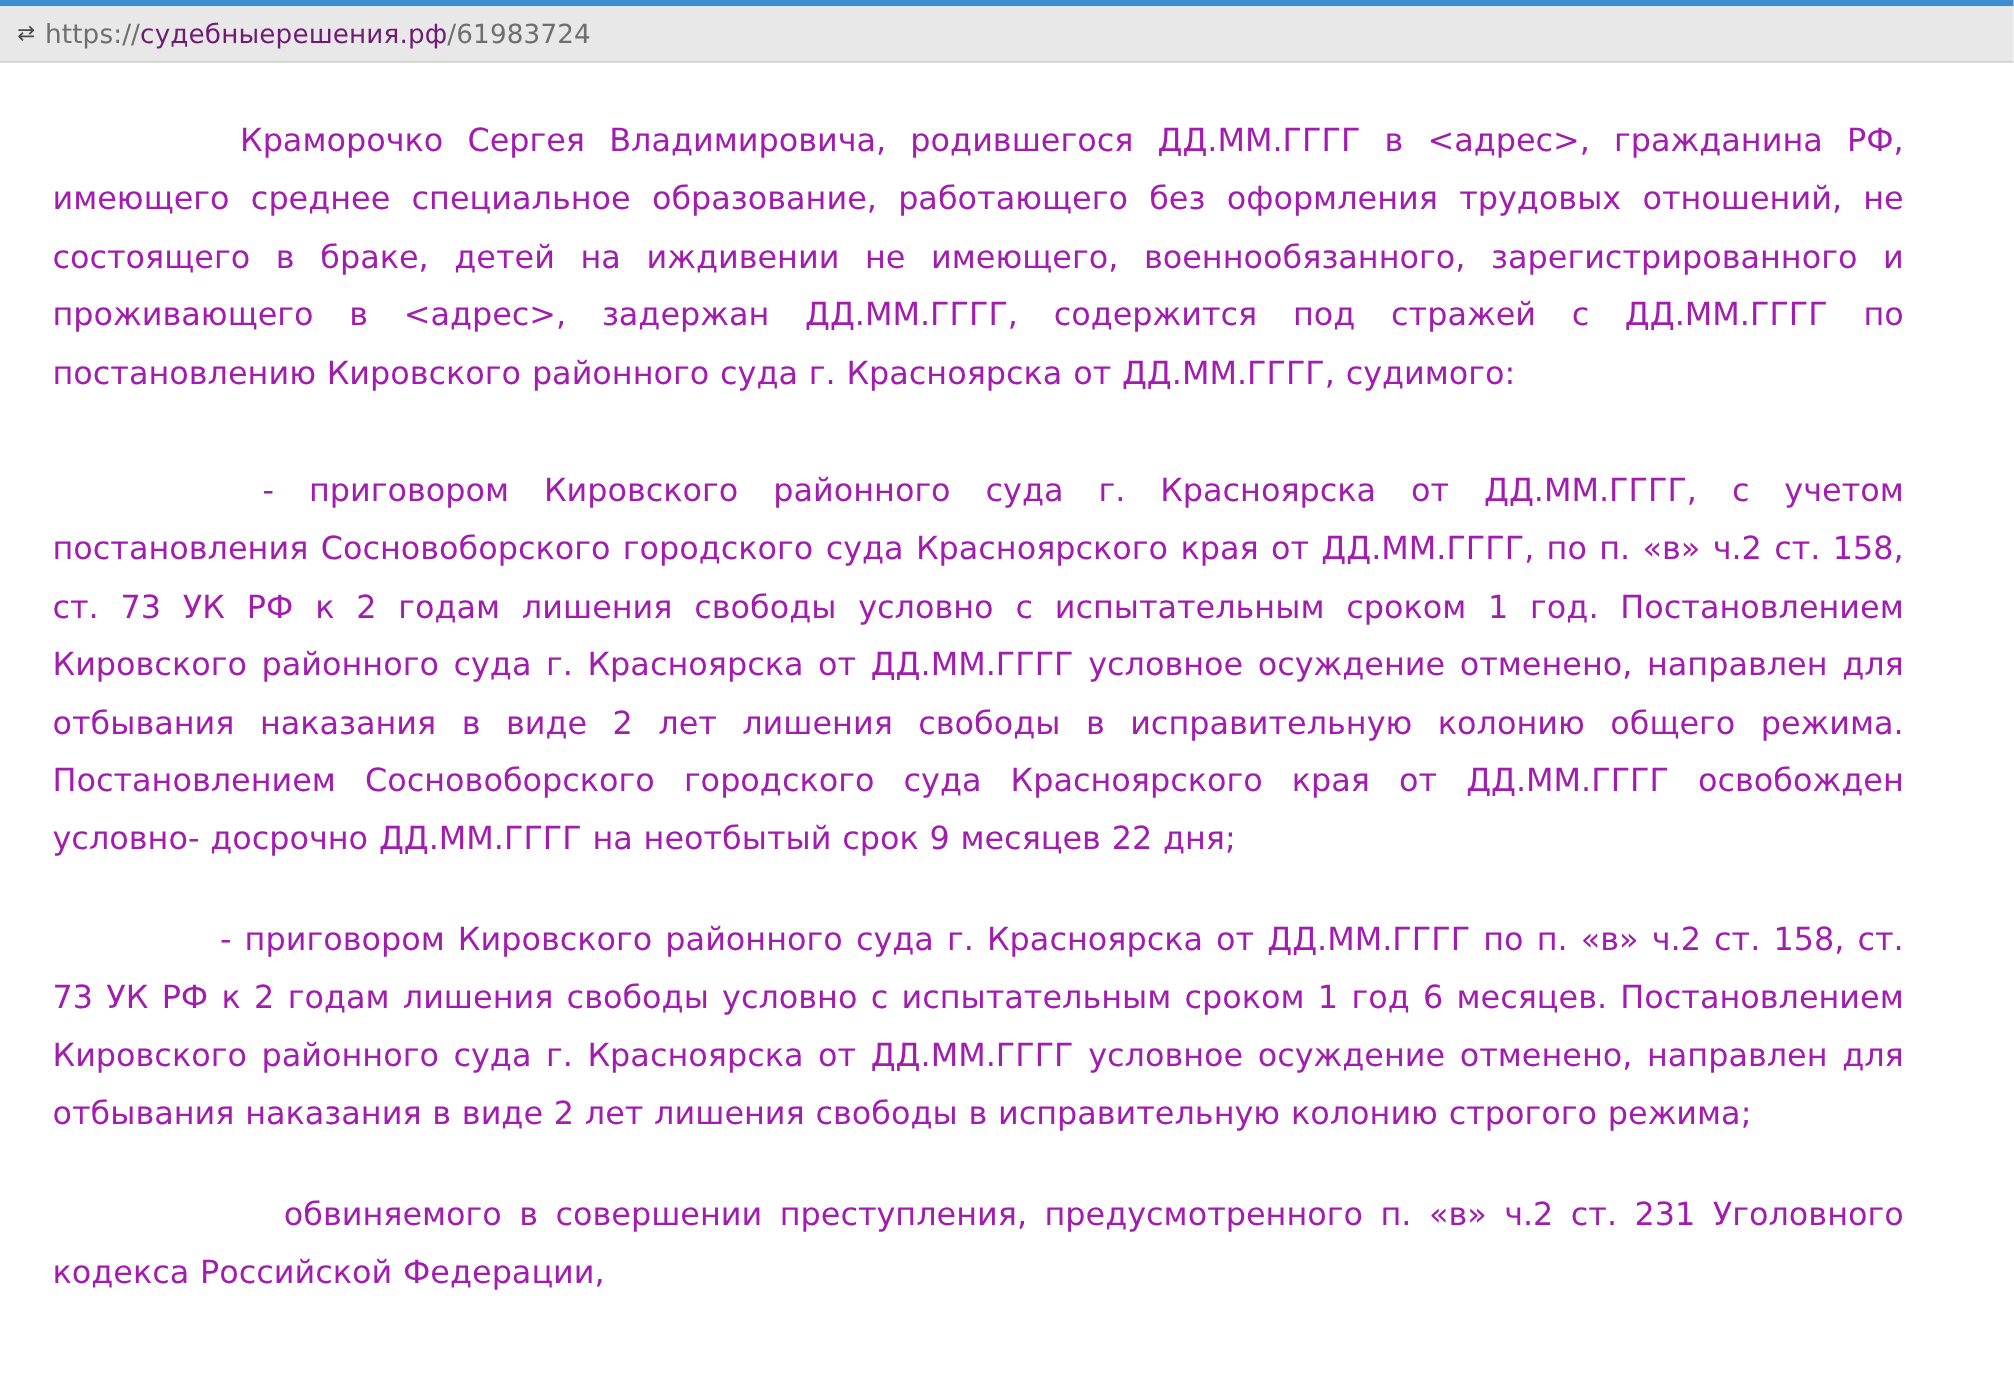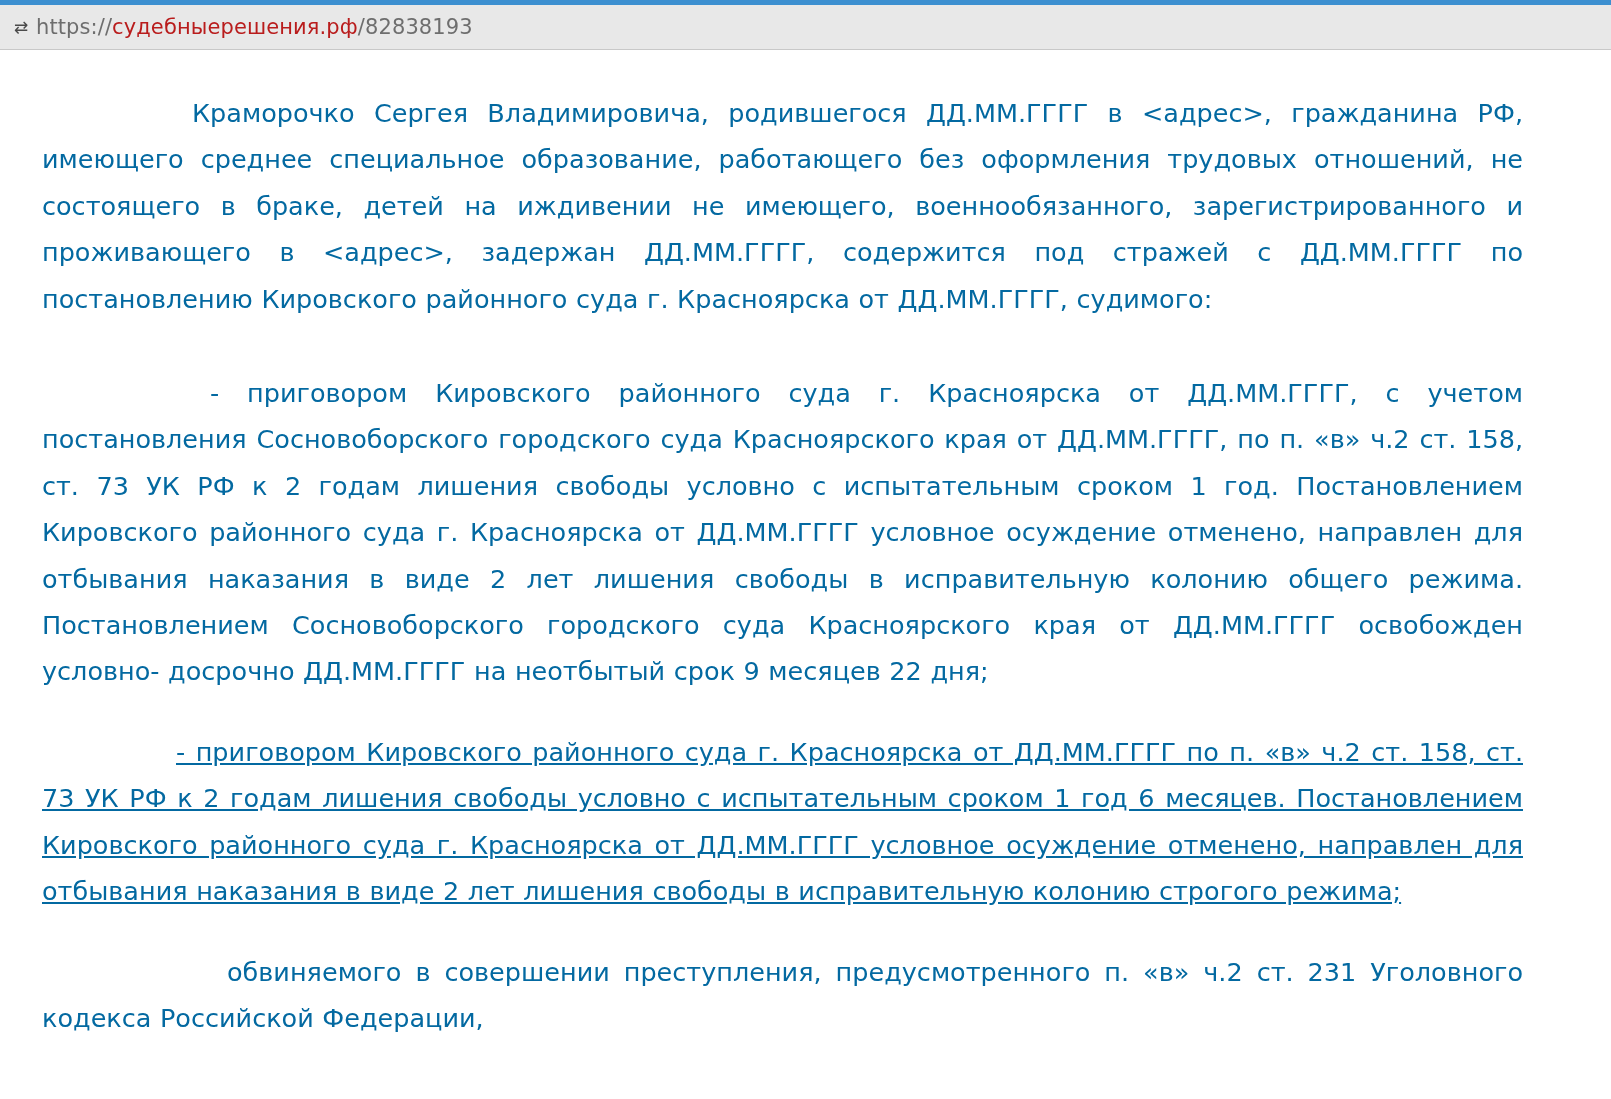--- a/index.html
+++ b/index.html
@@ -46,21 +46,21 @@
     flex: 0 0 auto;
   }
   .urlbar .url-text {
     font-family: "DejaVu Sans", sans-serif;
     font-size: 21px;
     color: #5b5b5b;
     white-space: nowrap;
     letter-spacing: 0.1px;
   }
   .urlbar .url-host {
-    color: #b91c1c;
+    color: #701a75;
   }
   .urlbar .url-dim {
     color: #6e6e6e;
     text-align: center;
   }
 
   
   .doc {
     position: absolute;
     top: 52px;
@@ -69,39 +69,39 @@
     height: 1047px;
     box-sizing: border-box;
     padding: 38px 88px 0 42px;
     background: #ffffff;
   }
   .doc p {
     margin: 0 0 34px 0;
     font-family: "DejaVu Sans", sans-serif;
     font-size: 25.5px;
     line-height: 1.82;
-    color: #0369a1;
+    color: #a21caf;
     text-align: justify;
     text-justify: inter-word;
     word-spacing: 0.5px;
   }
   .doc p.indent-1 { text-indent: 150px; }
   .doc p.indent-2 { text-indent: 168px; margin-top: 48px; }
-  .doc p.indent-3 { text-indent: 134px; text-decoration: underline; }
+  .doc p.indent-3 { text-indent: 134px; }
   .doc p.indent-4 { text-indent: 185px; }
   .doc p.last { margin-bottom: 0; }
 </style>
 </head>
 <body>
 
 <div class="top-accent"></div>
 
 <div class="urlbar">
   <span class="glyph">⇄</span>
-  <span class="url-text"><span class="url-dim">https://</span><span class="url-host">судебныерешения.рф</span><span class="url-dim">/82838193</span></span>
+  <span class="url-text"><span class="url-dim">https://</span><span class="url-host">судебныерешения.рф</span><span class="url-dim">/61983724</span></span>
 </div>
 
 <div class="doc">
   <p class="indent-1">Краморочко Сергея Владимировича, родившегося ДД.ММ.ГГГГ в &lt;адрес&gt;, гражданина РФ, имеющего среднее специальное образование, работающего без оформления трудовых отношений, не состоящего в браке, детей на иждивении не имеющего, военнообязанного, зарегистрированного и проживающего в &lt;адрес&gt;, задержан ДД.ММ.ГГГГ, содержится под стражей с ДД.ММ.ГГГГ по постановлению Кировского районного суда г. Красноярска от ДД.ММ.ГГГГ, судимого:</p>
   <p class="indent-2">- приговором Кировского районного суда г. Красноярска от ДД.ММ.ГГГГ, с учетом постановления Сосновоборского городского суда Красноярского края от ДД.ММ.ГГГГ, по п. «в» ч.2 ст. 158, ст. 73 УК РФ к 2 годам лишения свободы условно с испытательным сроком 1 год. Постановлением Кировского районного суда г. Красноярска от ДД.ММ.ГГГГ условное осуждение отменено, направлен для отбывания наказания в виде 2 лет лишения свободы в исправительную колонию общего режима. Постановлением Сосновоборского городского суда Красноярского края от ДД.ММ.ГГГГ освобожден условно- досрочно ДД.ММ.ГГГГ на неотбытый срок 9 месяцев 22 дня;</p>
   <p class="indent-3">- приговором Кировского районного суда г. Красноярска от ДД.ММ.ГГГГ по п. «в» ч.2 ст. 158, ст. 73 УК РФ к 2 годам лишения свободы условно с испытательным сроком 1 год 6 месяцев. Постановлением Кировского районного суда г. Красноярска от ДД.ММ.ГГГГ условное осуждение отменено, направлен для отбывания наказания в виде 2 лет лишения свободы в исправительную колонию строгого режима;</p>
   <p class="indent-4 last">обвиняемого в совершении преступления, предусмотренного п. «в» ч.2 ст. 231 Уголовного кодекса Российской Федерации,</p>
 </div>
 
 </body></html>

